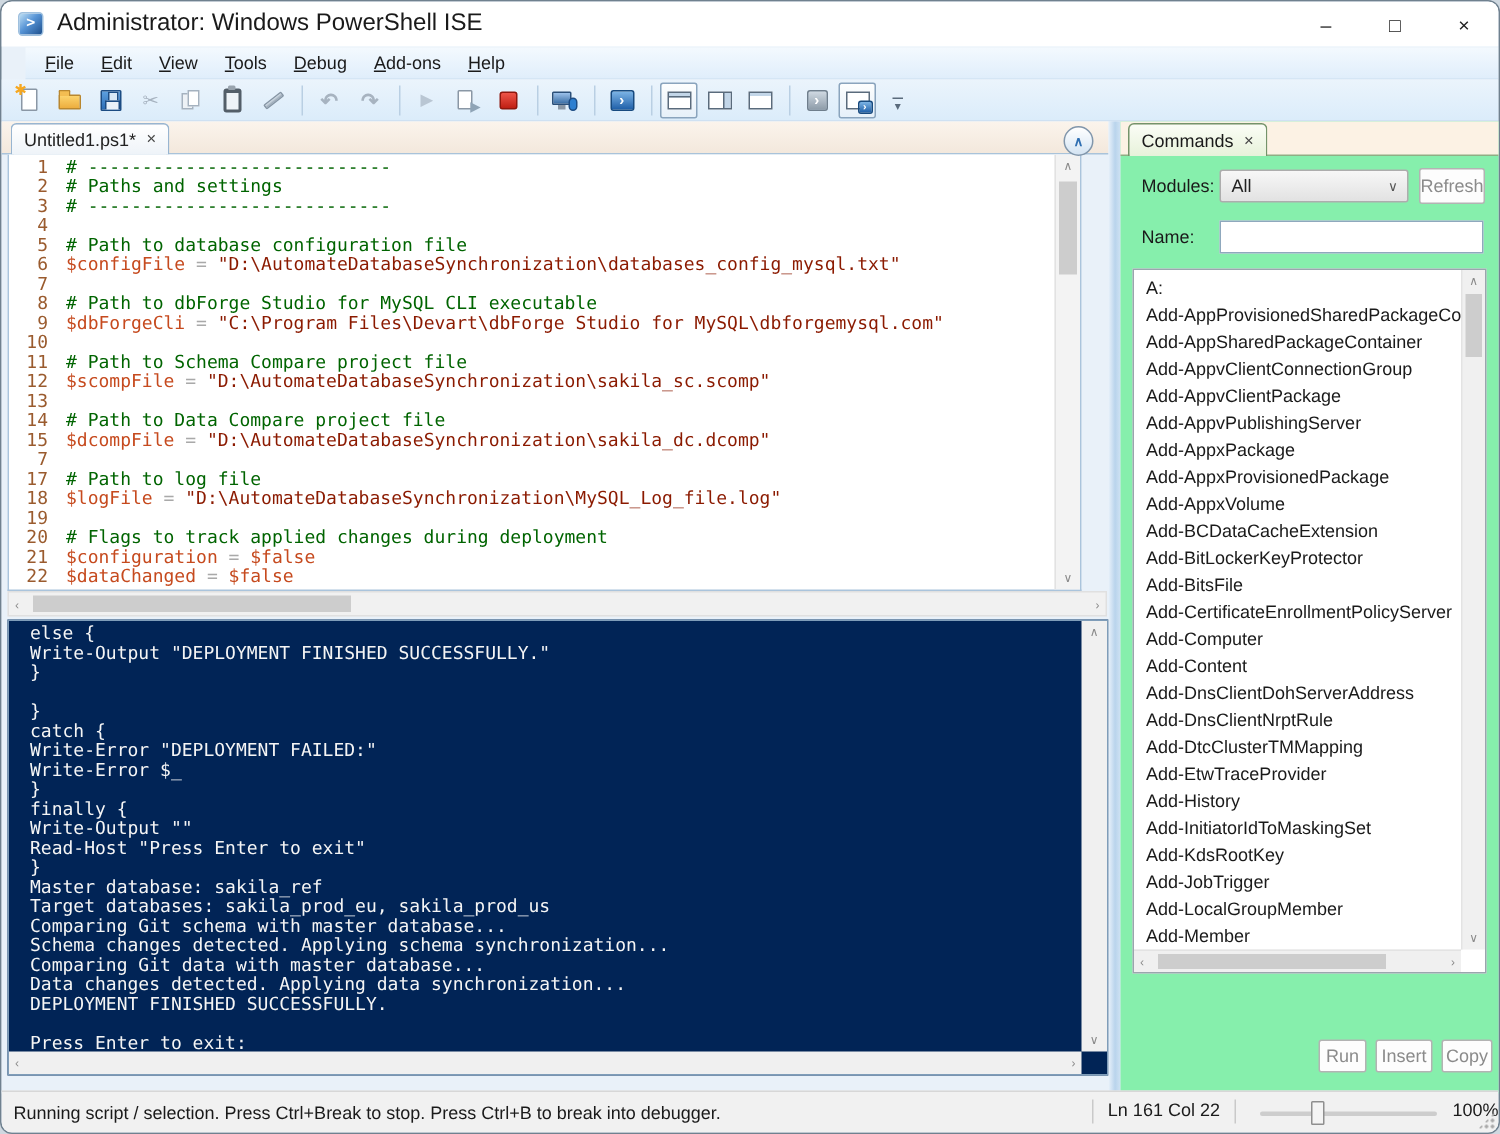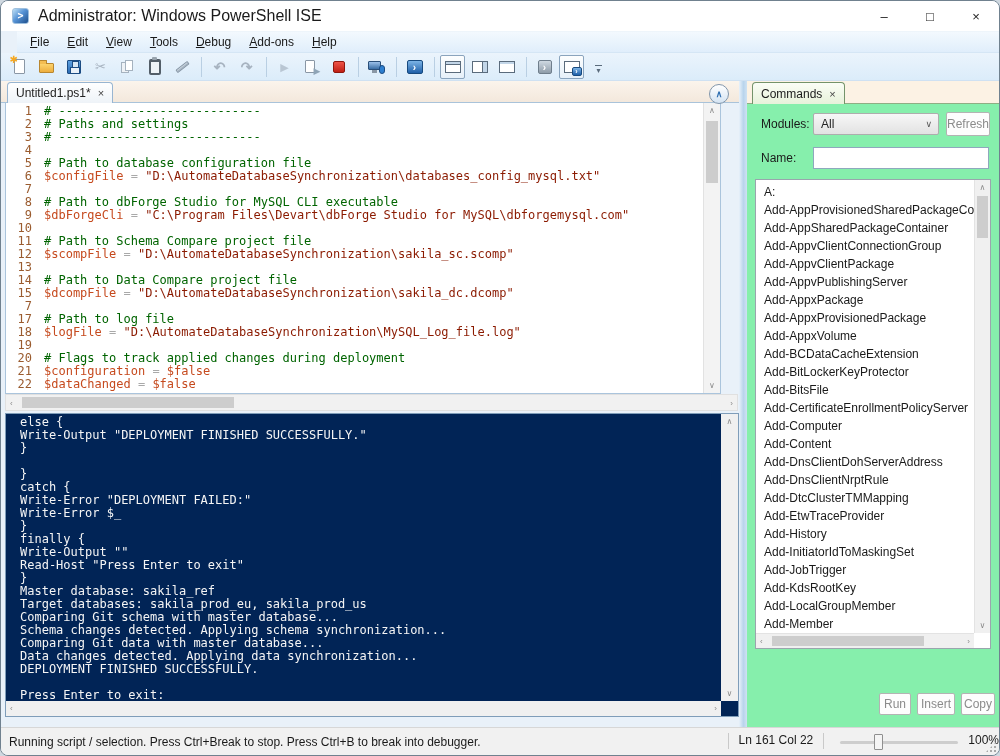--- a/index.html
+++ b/index.html
@@ -406,22 +406,22 @@
             <div class="cmd-item">Add-BitsFile</div>
             <div class="cmd-item">Add-CertificateEnrollmentPolicyServer</div>
             <div class="cmd-item">Add-Computer</div>
             <div class="cmd-item">Add-Content</div>
             <div class="cmd-item">Add-DnsClientDohServerAddress</div>
             <div class="cmd-item">Add-DnsClientNrptRule</div>
             <div class="cmd-item">Add-DtcClusterTMMapping</div>
             <div class="cmd-item">Add-EtwTraceProvider</div>
             <div class="cmd-item">Add-History</div>
             <div class="cmd-item">Add-InitiatorIdToMaskingSet</div>
+            <div class="cmd-item">Add-KdsRootKey</div>
             <div class="cmd-item">Add-JobTrigger</div>
-            <div class="cmd-item">Add-KdsRootKey</div>
             <div class="cmd-item">Add-LocalGroupMember</div>
             <div class="cmd-item">Add-Member</div>
           </div>
         <div class="list-vscroll">
           <div class="sb-arrow" style="left:0;right:0;top:3px;">∧</div>
           <div class="sb-thumb" style="left:2px;right:2px;top:16px;height:42px;"></div>
           <div class="sb-arrow" style="left:0;right:0;bottom:3px;">∨</div>
         </div>
         <div class="list-hscroll">
           <div class="sb-arrow" style="left:4px;top:3px;">‹</div>

